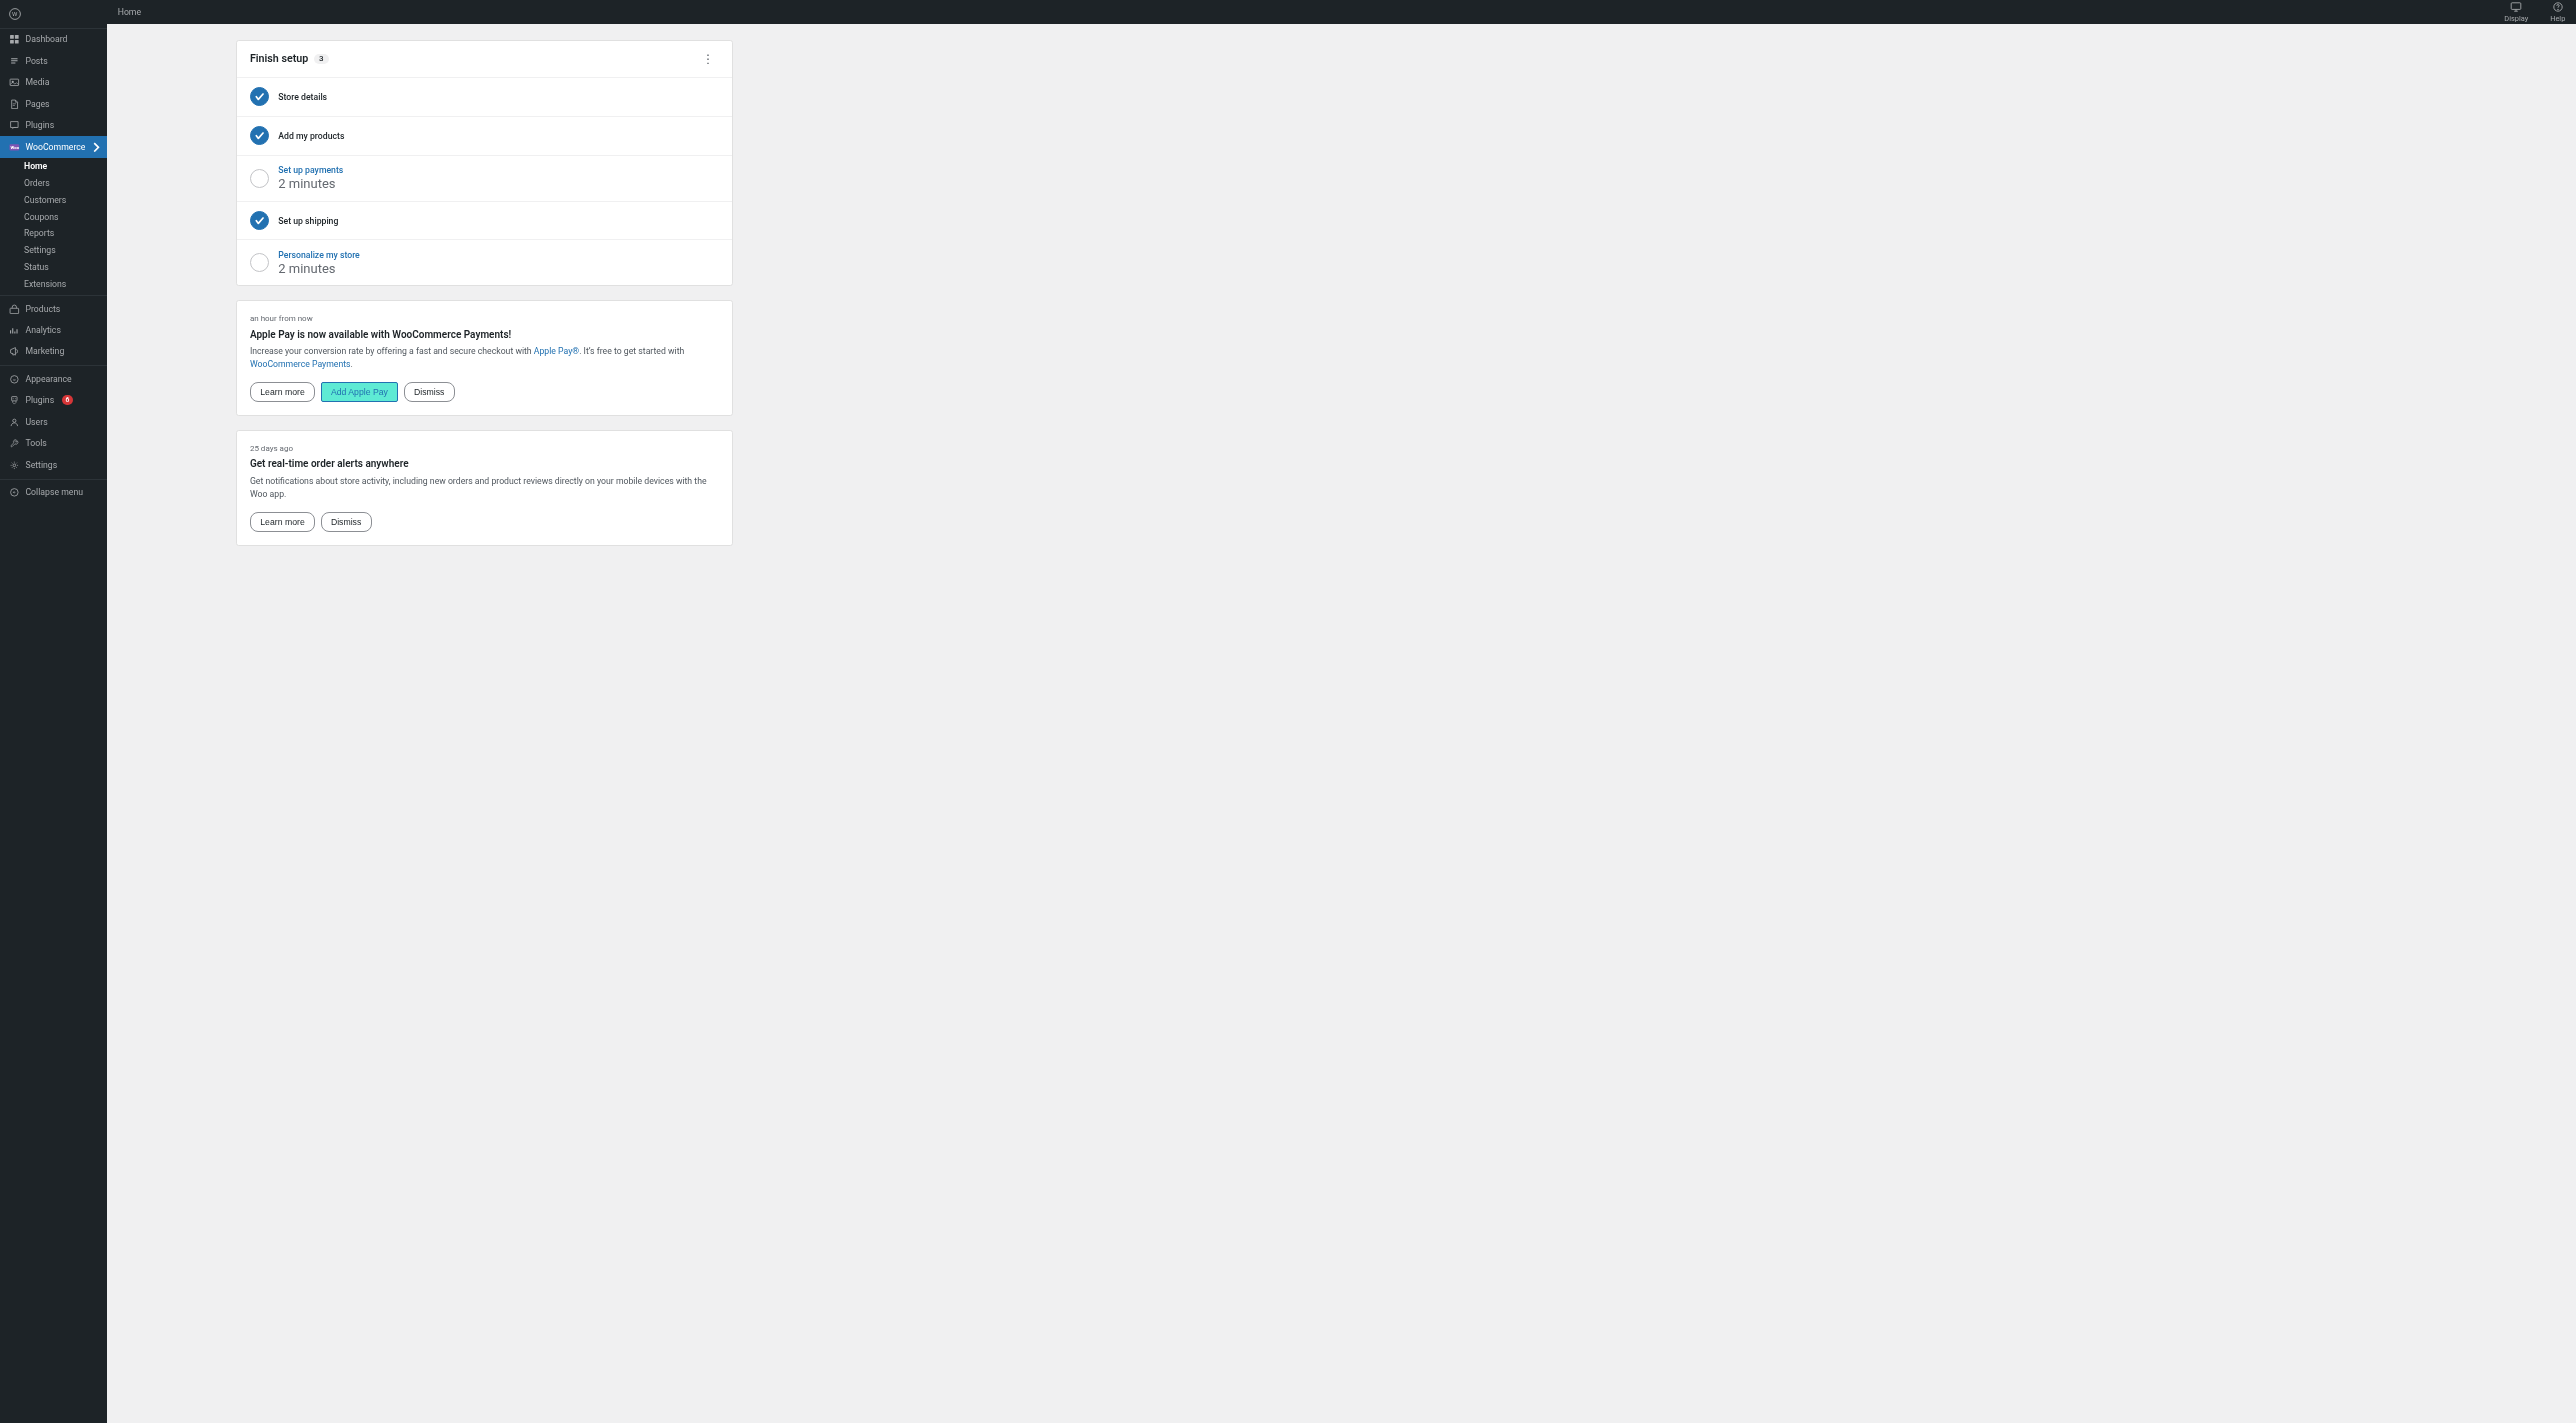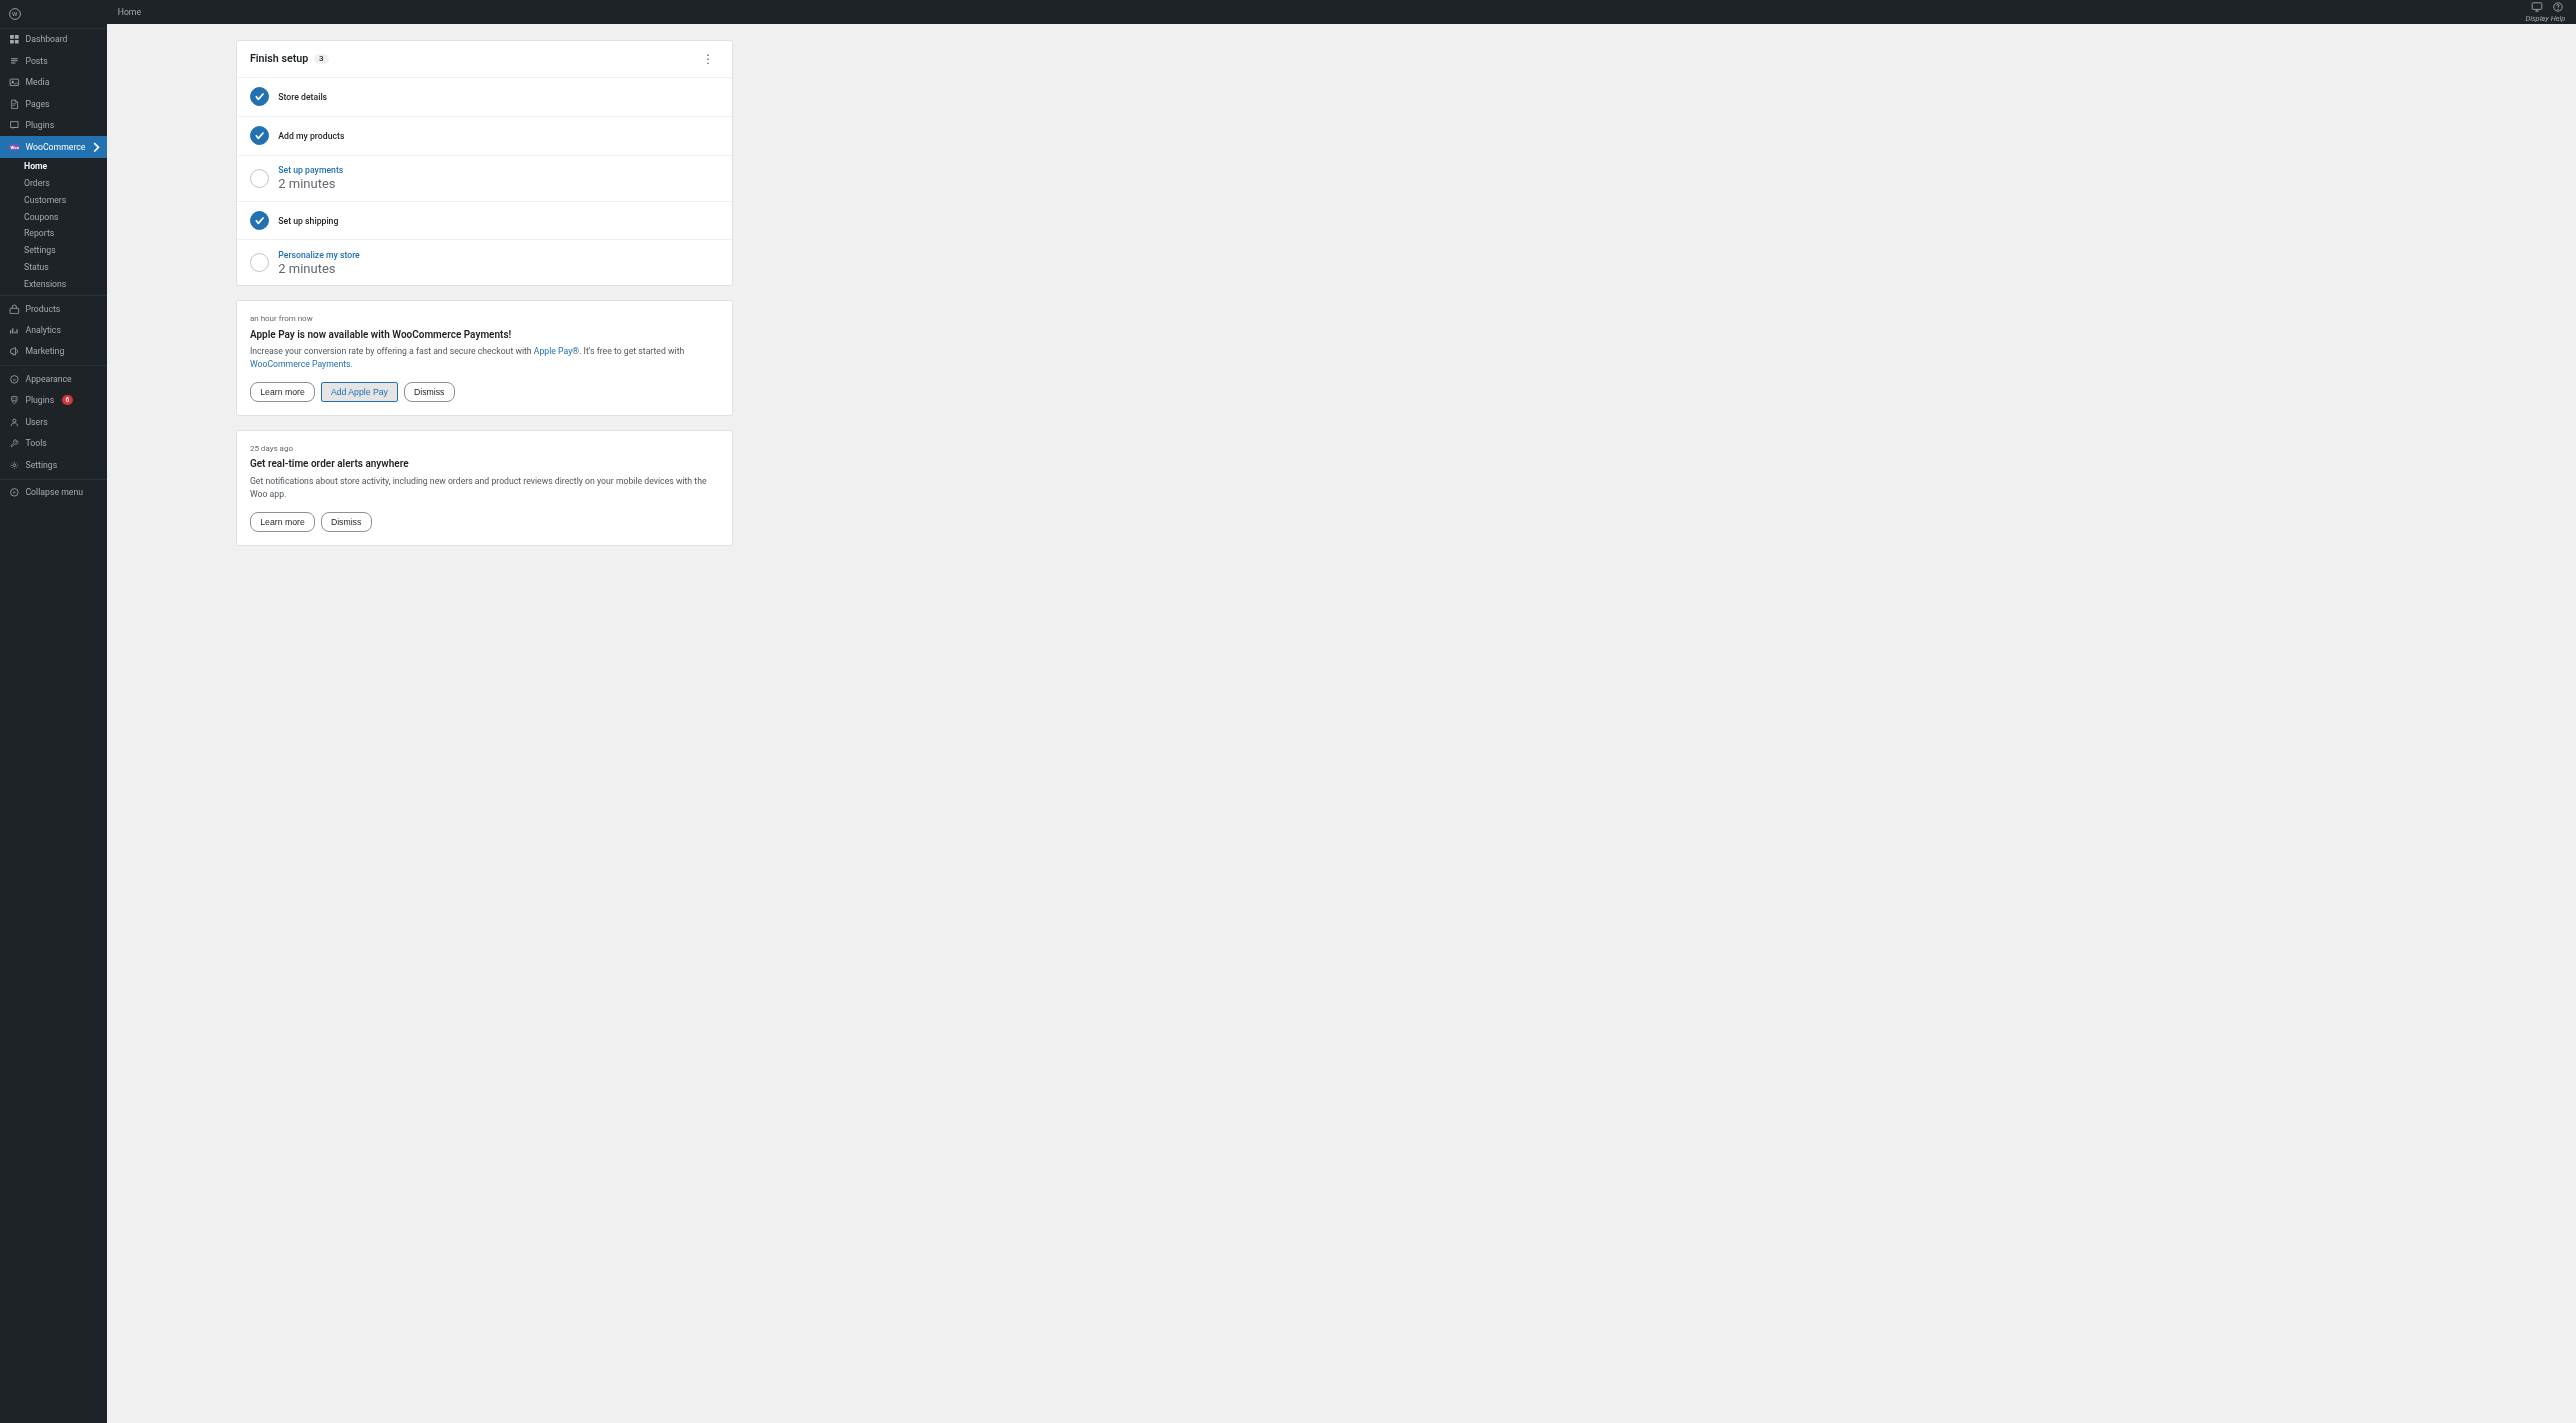--- a/index.html
+++ b/index.html
@@ -71,22 +71,21 @@
       padding: 0 10.7px;
       z-index: 100;
     }
     .topbar-title { color: #a7aaad; font-size: 8.7px; }
 
     
     .topbar-actions {
       margin-left: auto;
       display: flex;
       align-items: center;
-      gap: 2px;
-      font-style: italic;
+      gap: 22px;
     }
     .topbar-action-btn {
       display: flex;
       flex-direction: column;
       align-items: center;
       color: #a7aaad;
       cursor: pointer;
       font-size: 7.4px;
       gap: 1.3px;
     }
@@ -187,21 +186,21 @@
       border-radius: 8px;
       background: #fff;
       color: #1d2327;
       cursor: pointer;
       font-size: 8.7px;
     }
     .btn-primary-outline {
       padding: 4px 9.4px;
       border: 0.7px solid #2271b1;
       border-radius: 2px;
-      background: #e5e5e5;
+      background: #5eead4;
       color: #2271b1;
       cursor: pointer;
       font-size: 8.7px;
     }
 
     
     .check-svg { width: 9.4px; height: 9.4px; fill: none; stroke: #fff; stroke-width: 2.5; stroke-linecap: round; stroke-linejoin: round; }
   </style>
 </head>
 <body>

